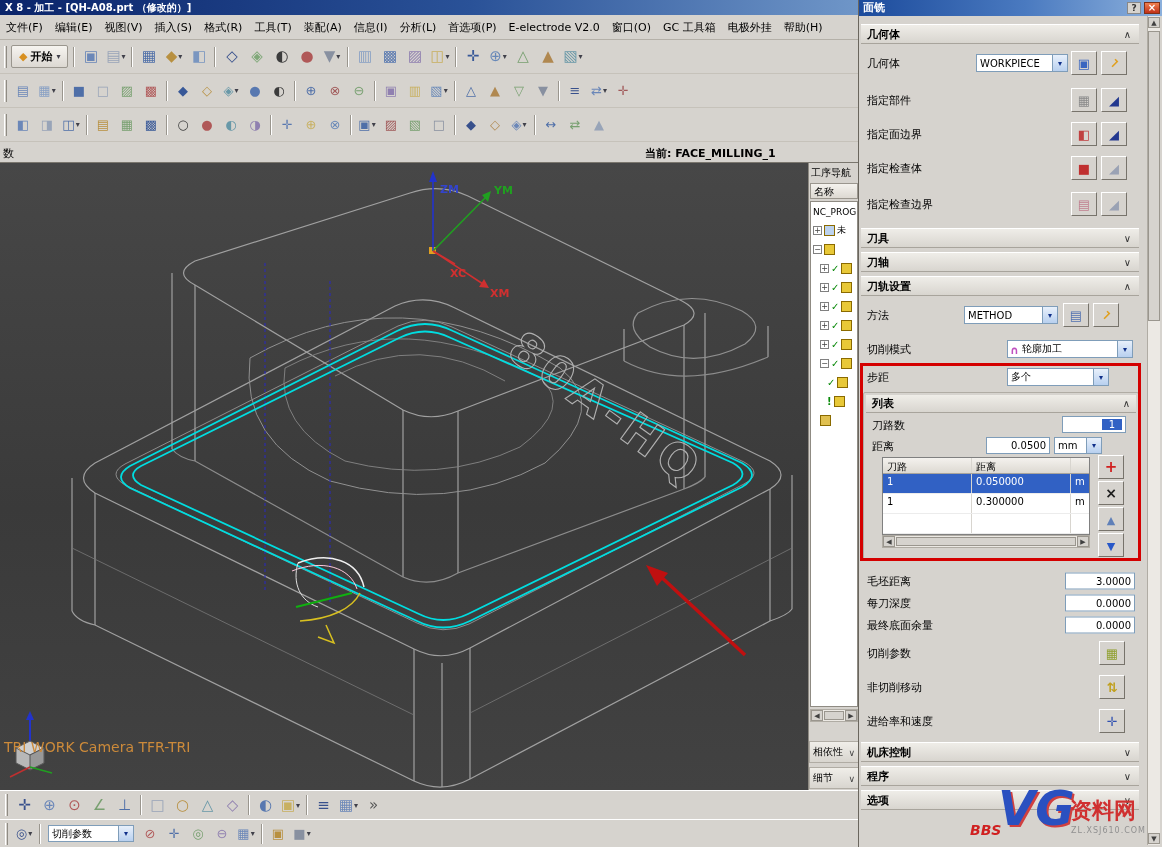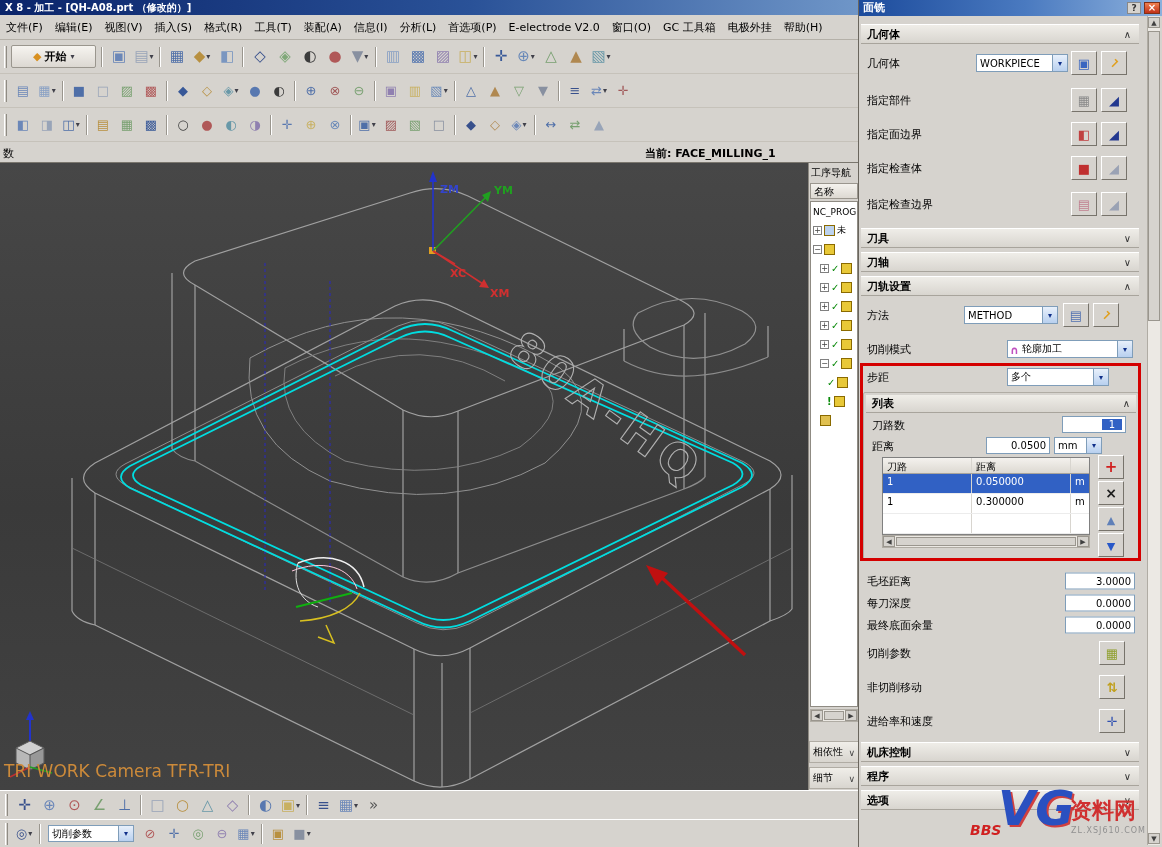--- a/index.html
+++ b/index.html
@@ -11,28 +11,28 @@
   .menu-item{padding:3px 6px;white-space:nowrap;cursor:default}
   .tb-row{position:absolute;left:0;width:858px;height:34px;display:flex;align-items:center;padding-left:2px;background:#d6d3ce;border-bottom:1px solid #c6c2ba;overflow:hidden}
   .icons{display:inline-flex;align-items:center}
   .grip{width:3px;height:22px;border-left:1px solid #fff;border-right:1px solid #8f8b83;margin:0 4px 0 2px}
   .tbtn{position:relative;width:25px;height:25px;display:inline-flex;align-items:center;justify-content:center;border:1px solid transparent;border-radius:2px}
   .tg{font-size:15px;line-height:1}
   .small .tg{font-size:13px}
   .small .tbtn{width:24px;height:24px}
   .drop{font-size:8px;color:#40404a;margin-left:1px}
   .tb-sep{display:inline-block;width:0;height:20px;border-left:1px solid #9a968e;border-right:1px solid #fff;margin:0 3px}
-  .start-btn{display:inline-flex;align-items:center;gap:3px;padding:3px 21px;border:1px solid #9a968e;border-radius:2px;background:linear-gradient(#f6f4f0,#dcd8d2);font-weight:bold;margin-right:2px;white-space:nowrap}
+  .start-btn{display:inline-flex;align-items:center;gap:3px;padding:3px 7px;border:1px solid #9a968e;border-radius:2px;background:linear-gradient(#f6f4f0,#dcd8d2);font-weight:bold;margin-right:2px;white-space:nowrap}
   .start-ico::before{content:"◆";color:#d89020;font-size:11px}
   .statusrow{position:absolute;left:0;top:142px;width:858px;height:21px;background:#d6d3ce;border-bottom:1px solid #7a766e}
   .clip-label{position:absolute;left:3px;top:4px}
   .current-label{position:absolute;left:645px;top:4px;font-weight:bold}
   
   .viewport{position:absolute;left:0;top:163px;width:808px;height:627px;background:linear-gradient(180deg,#474747 0%,#3a3a3a 55%,#424242 100%);overflow:hidden}
-  .camera-label{position:absolute;left:4px;top:598px;color:#cc8a3a;font-size:17px;white-space:nowrap}
+  .camera-label{position:absolute;left:4px;top:576px;color:#cc8a3a;font-size:14px;white-space:nowrap}
   
   .navigator{position:absolute;left:808px;top:163px;width:50px;height:627px;background:#d6d3ce;border-left:1px solid #8f8b83;overflow:hidden}
   .nav-title{position:absolute;left:2px;top:3px;width:46px;font-size:10px;white-space:nowrap;overflow:hidden}
   .nav-colhead{position:absolute;left:1px;top:20px;width:48px;height:16px;background:linear-gradient(#f4f2ee,#ddd9d2);border:1px solid #9a968e;font-size:10px;padding:1px 3px;overflow:hidden;white-space:nowrap}
   .nav-tree{position:absolute;left:1px;top:38px;width:48px;height:506px;background:#fff;border:1px solid #8f8b83;overflow:hidden}
   .tree-row{height:19px;display:flex;align-items:center;gap:2px;white-space:nowrap}
   .texp{flex:none;width:9px;height:9px;border:1px solid #808080;background:#fff;font-size:8px;line-height:7px;text-align:center;color:#404040}
   .tchk{flex:none;color:#0a8a0a;font-size:10px;font-weight:bold}
   .tico{flex:none;width:11px;height:11px;border:1px solid #8a6a00;display:inline-block}
   .tlab{font-size:9px}

